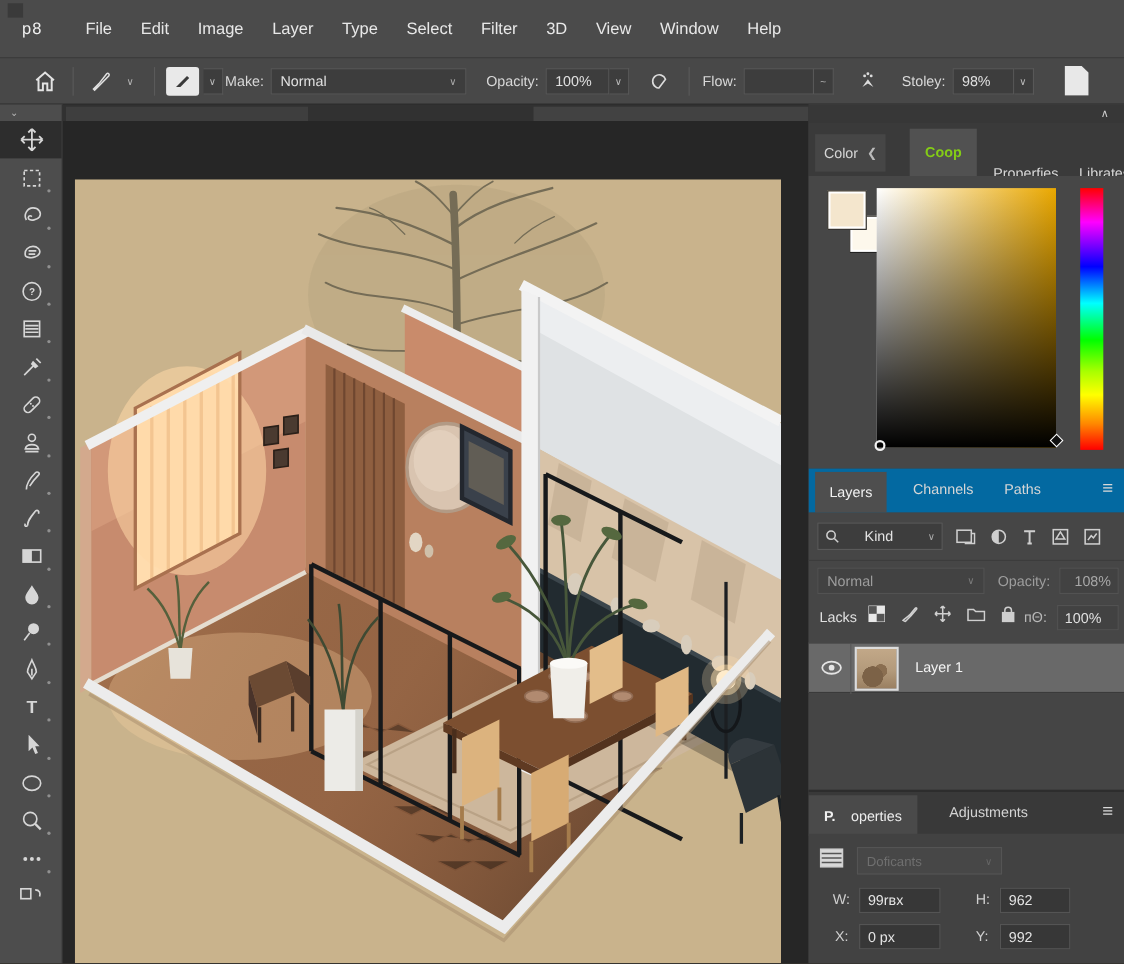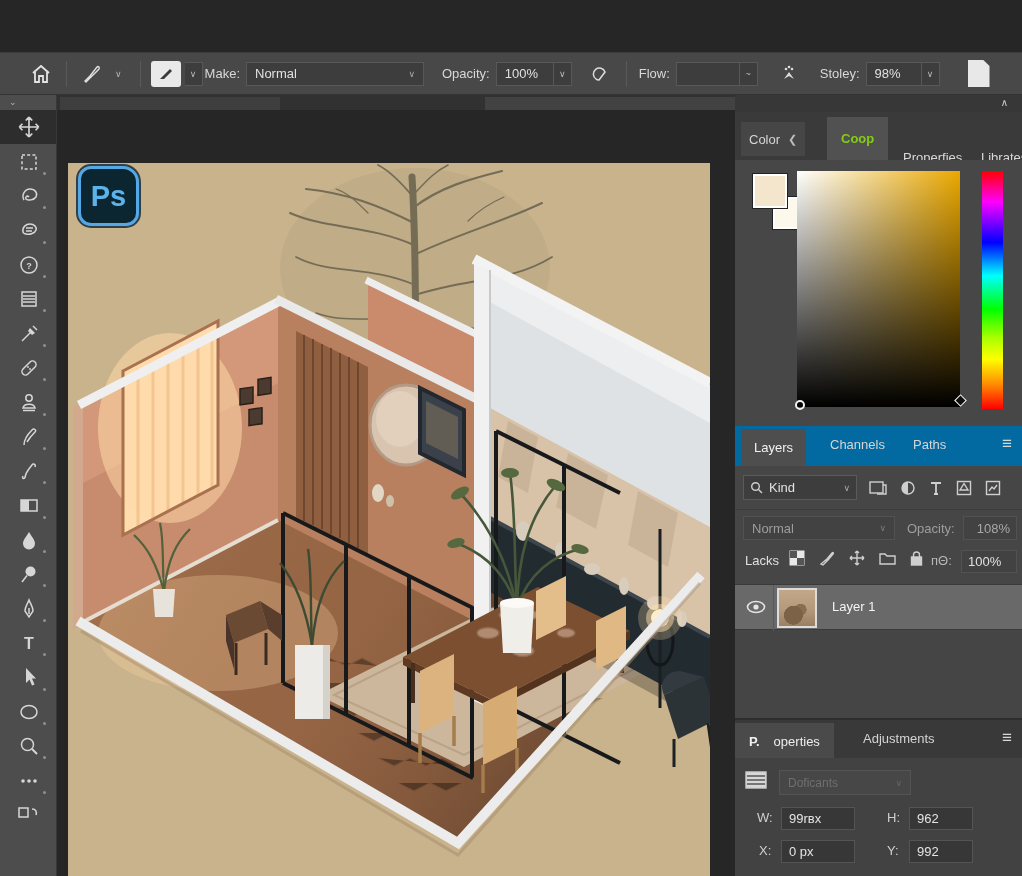--- a/index.html
+++ b/index.html
@@ -58,21 +58,21 @@
   .sat-diamond{position:absolute;left:221px;top:236px;width:9px;height:9px;background:#101010;border:1.5px solid #fff;transform:rotate(45deg);}
   .hue-bar{position:absolute;left:247px;top:11px;width:21px;height:238px;background:linear-gradient(180deg,#ff0000 0%,#ff00ff 13%,#0000ff 30%,#00ffff 44%,#00ff00 58%,#a8ff00 70%,#ffff00 79%,#ff8800 90%,#ff0000 100%);}
 
   .tabs2{position:absolute;left:0;top:331px;width:287px;height:40px;background:#0369a1;}
   .tab-layers{position:absolute;left:6px;top:3px;height:37px;background:#4e4e4e;display:flex;align-items:center;padding:0 13px;color:#f2f2f2;}
   .tab-plain2{position:absolute;top:11px;color:#d6d6d6;}
   .t-chan{left:95px;} .t-paths{left:178px;}
   .hamburger{position:absolute;right:10px;top:8px;font-size:17px;color:#d8d8d8;}
 
   .layers-body{position:absolute;left:0;top:371px;width:287px;height:252px;background:#464646;}
-  .kind-dd{position:absolute;left:8px;top:9px;width:114px;height:25px;background:#3d3d3d;border:1px solid #5a5a5a;display:flex;align-items:center;padding:0 6px;gap:6px;color:#e2e2e2;}
+  .kind-dd{position:absolute;left:8px;top:9px;width:114px;height:25px;background:#3d3d3d;border:1px solid #5a5a5a;display:flex;align-items:center;padding:0 6px;gap:23px;color:#e2e2e2;}
   .kind-dd .chev{margin-left:auto;font-size:9px;color:#aaa;}
   .lf-icons{position:absolute;left:134px;top:9px;width:160px;height:25px;display:flex;gap:13px;align-items:center;color:#cfcfcf;}
   .blend-row{position:absolute;left:0;top:43px;width:287px;height:35px;border-top:1px solid #3c3c3c;}
   .blend-dd{position:absolute;left:8px;top:6px;width:152px;height:24px;background:#424242;border:1px solid #525252;display:flex;align-items:center;padding:0 8px;color:#9d9d9d;}
   .blend-dd .chev{margin-left:auto;font-size:9px;color:#7c7c7c;}
   .op-label{position:absolute;left:172px;top:11px;color:#9d9d9d;}
   .op-box{position:absolute;left:228px;top:6px;width:54px;height:24px;background:#424242;border:1px solid #525252;display:flex;align-items:center;padding:0 6px;color:#a8a8a8;justify-content:flex-end;}
   .lock-row{position:absolute;left:0;top:79px;width:287px;height:34px;}
   .lock-row .lbl{position:absolute;left:10px;top:8px;color:#e0e0e0;}
   .lock-icons{position:absolute;left:54px;top:5px;display:flex;gap:14px;align-items:center;}
@@ -103,20 +103,35 @@
   .y-l{left:152px;top:85px;} .y-b{left:174px;top:82px;width:64px;}
 
   .mini{stroke:#cfcfcf;fill:none;stroke-width:1.4;}
   .mini .f{fill:#cfcfcf;stroke:none;}
 </style>
 </head>
 <body>
 
 <div id="app">
 
+  <div class="menubar">
+    <div class="win-dot"></div>
+    <span class="app-logo">p8</span>
+    <span class="menu-item">File</span>
+    <span class="menu-item">Edit</span>
+    <span class="menu-item">Image</span>
+    <span class="menu-item">Layer</span>
+    <span class="menu-item">Type</span>
+    <span class="menu-item">Select</span>
+    <span class="menu-item">Filter</span>
+    <span class="menu-item">3D</span>
+    <span class="menu-item">View</span>
+    <span class="menu-item">Window</span>
+    <span class="menu-item">Help</span>
+  </div>
 
   <div class="optionsbar">
     <div class="ob-icon" style="margin-left:26px">
       <svg width="22" height="22" viewBox="0 0 22 22">
           <path d="M3,10 L11,3 L19,10 M5,9 V19 H9 V13 H13 V19 H17 V9" stroke="#e3e3e3" fill="none" stroke-width="1.8"></path>
         </svg>
     </div>
     <div class="ob-sep"></div>
     <div class="ob-icon">
       <svg width="22" height="22" viewBox="0 0 22 22">
@@ -561,23 +576,20 @@
 
       <defs>
         <linearGradient id="floorshade" x1="0" y1="0" x2="1" y2="0.4">
           <stop offset="0" stop-color="#c08a5f" stop-opacity="0.45"></stop>
           <stop offset="0.55" stop-color="#6d4226" stop-opacity="0.15"></stop>
           <stop offset="1" stop-color="#2e1f14" stop-opacity="0.5"></stop>
         </linearGradient>
       </defs>
     </svg>
 
-    <div class="ps-logo">
-      <span>Ps</span>
-    </div>
   </div>
 
   <div class="panels">
     <div class="panel-strip">
       <span class="strip-chev">∧</span>
     </div>
 
     <div class="tabs1">
       <div class="tab-color">
         <span>Color</span>

